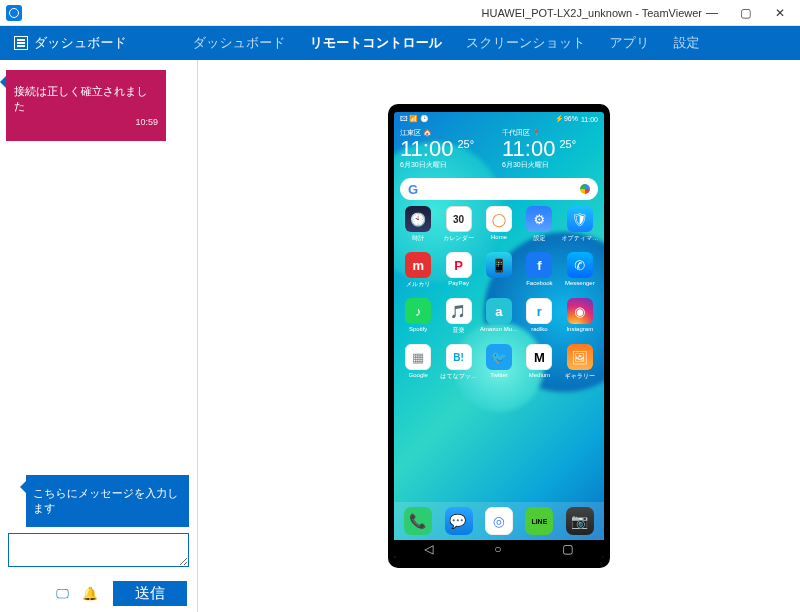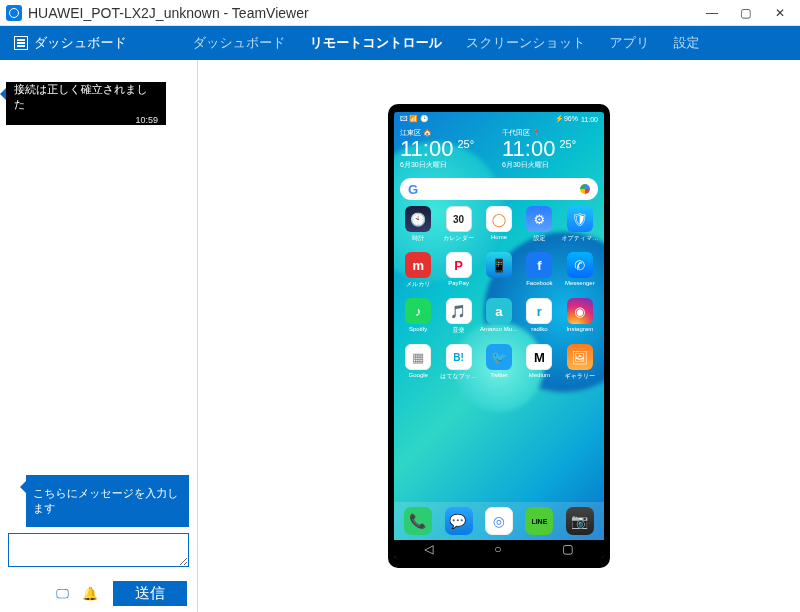--- a/index.html
+++ b/index.html
@@ -1,35 +1,35 @@
 <!DOCTYPE html>
 <html><head>
 <meta charset="utf-8">
 <style>
   * { box-sizing: border-box; margin: 0; padding: 0; font-family: "Meiryo", "Segoe UI", sans-serif; }
   body { width: 800px; height: 612px; background: #fff; overflow: hidden; position: relative; }
   .titlebar { height: 26px; background: #fff; display: flex; align-items: center; padding: 0 6px; border-bottom: 1px solid #e5e5e5; }
   .tv-logo { width: 16px; height: 16px; background: #0a7ae0; border-radius: 3px; display: flex; align-items: center; justify-content: center; margin-right: 6px; }
   .tv-logo::before { content:""; width:8px; height:8px; border:1.5px solid #fff; border-radius:50%; }
-  .titlebar-title { font-size: 14px; color: #333; flex: 1; }
+  .titlebar-title { font-size: 11px; color: #333; flex: 1; text-align: right; }
   .win-controls { display: flex; gap: 14px; font-size: 12px; color: #333; margin-right:4px;}
   .win-btn { cursor: pointer; width:20px; text-align:center; }
 
   .topnav { height: 34px; background: #036cc7; display: flex; align-items: center; color: #fff; font-size: 13px; }
   .ft-btn { display: flex; align-items: center; gap: 6px; padding: 0 14px; height: 100%; background: #036cc7; }
   .ft-icon { width:14px; height:14px; border:1.5px solid #fff; position:relative; }
   .ft-icon::after{content:"";position:absolute;left:2px;top:2px;width:8px;height:1.5px;background:#fff;box-shadow:0 3px 0 #fff,0 6px 0 #fff;}
   .nav-spacer { flex: 0 0 40px; }
   .nav-item { padding: 0 12px; cursor: pointer; color: #bcdcf5; }
   .nav-item.active { color: #fff; font-weight: bold; }
 
   .content { display: flex; height: calc(612px - 60px); }
   .sidebar { width: 198px; border-right: 1px solid #d9d9d9; display: flex; flex-direction: column; padding: 10px 0 6px 0; }
   .chat-label { font-size: 12px; color: #555; padding: 4px 10px 6px 10px; }
-  .chat-bubble { background: #000000; color:#fff; font-size:11px; padding:0 8px; margin:12px 10px 0 6px; position:relative; max-width:160px; }
+  .chat-bubble { background: #be185d; color:#fff; font-size:11px; padding:14px 8px; margin:0 10px 0 6px; position:relative; max-width:160px; }
   .chat-bubble::after{content:"";position:absolute;left:-6px;top:6px;border:6px solid transparent;border-right-color:#046ac7;border-left:0;}
   .chat-time { color:#fff; font-size:9px; text-align:right; margin-top:3px; opacity:.9;}
   .sidebar-spacer { flex:1; }
   .input-wrap { margin: 0 8px 6px 8px; }
   .input-placeholder-bubble { background:#046ac7; color:#fff; font-size:11px; padding:11px 7px; margin-left:18px; position:relative; }
   .input-placeholder-bubble::after{content:"";position:absolute;left:-6px;top:6px;border:6px solid transparent;border-right-color:#046ac7;border-left:0;}
   .chat-input { width:100%; height:34px; margin-top:6px; border:1px solid #046ac7; background:#fff; outline:none; padding:4px; font-size:12px;}
   .chat-actions { display:flex; align-items:center; justify-content:flex-end; gap:14px; padding:4px 10px 0 0;}
   .chat-actions .ic { font-size:13px; color:#046ac7; cursor:pointer;}
   .send-btn { background:#046ac7; color:#fff; font-size:15px; padding:3px 22px; cursor:pointer; }

